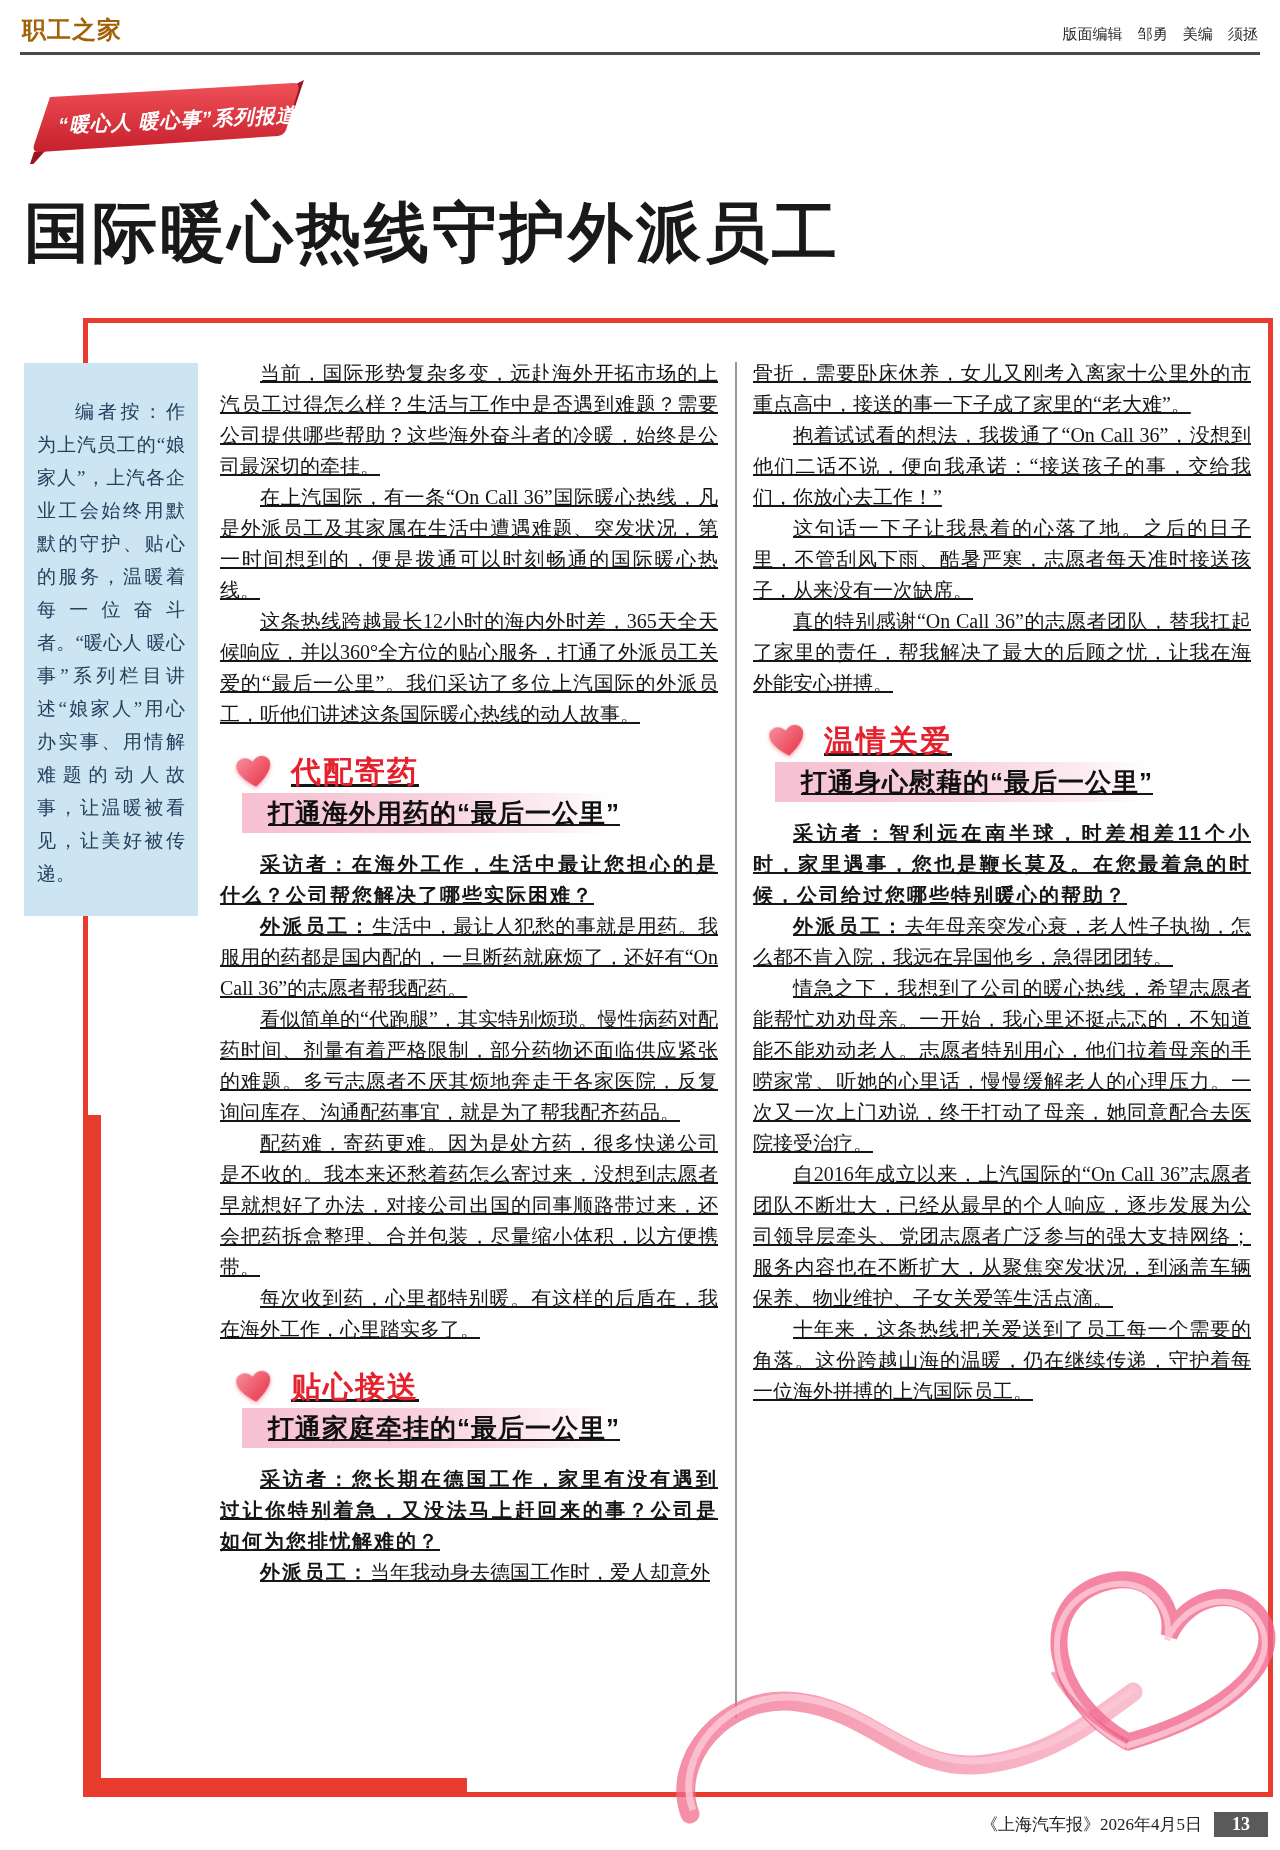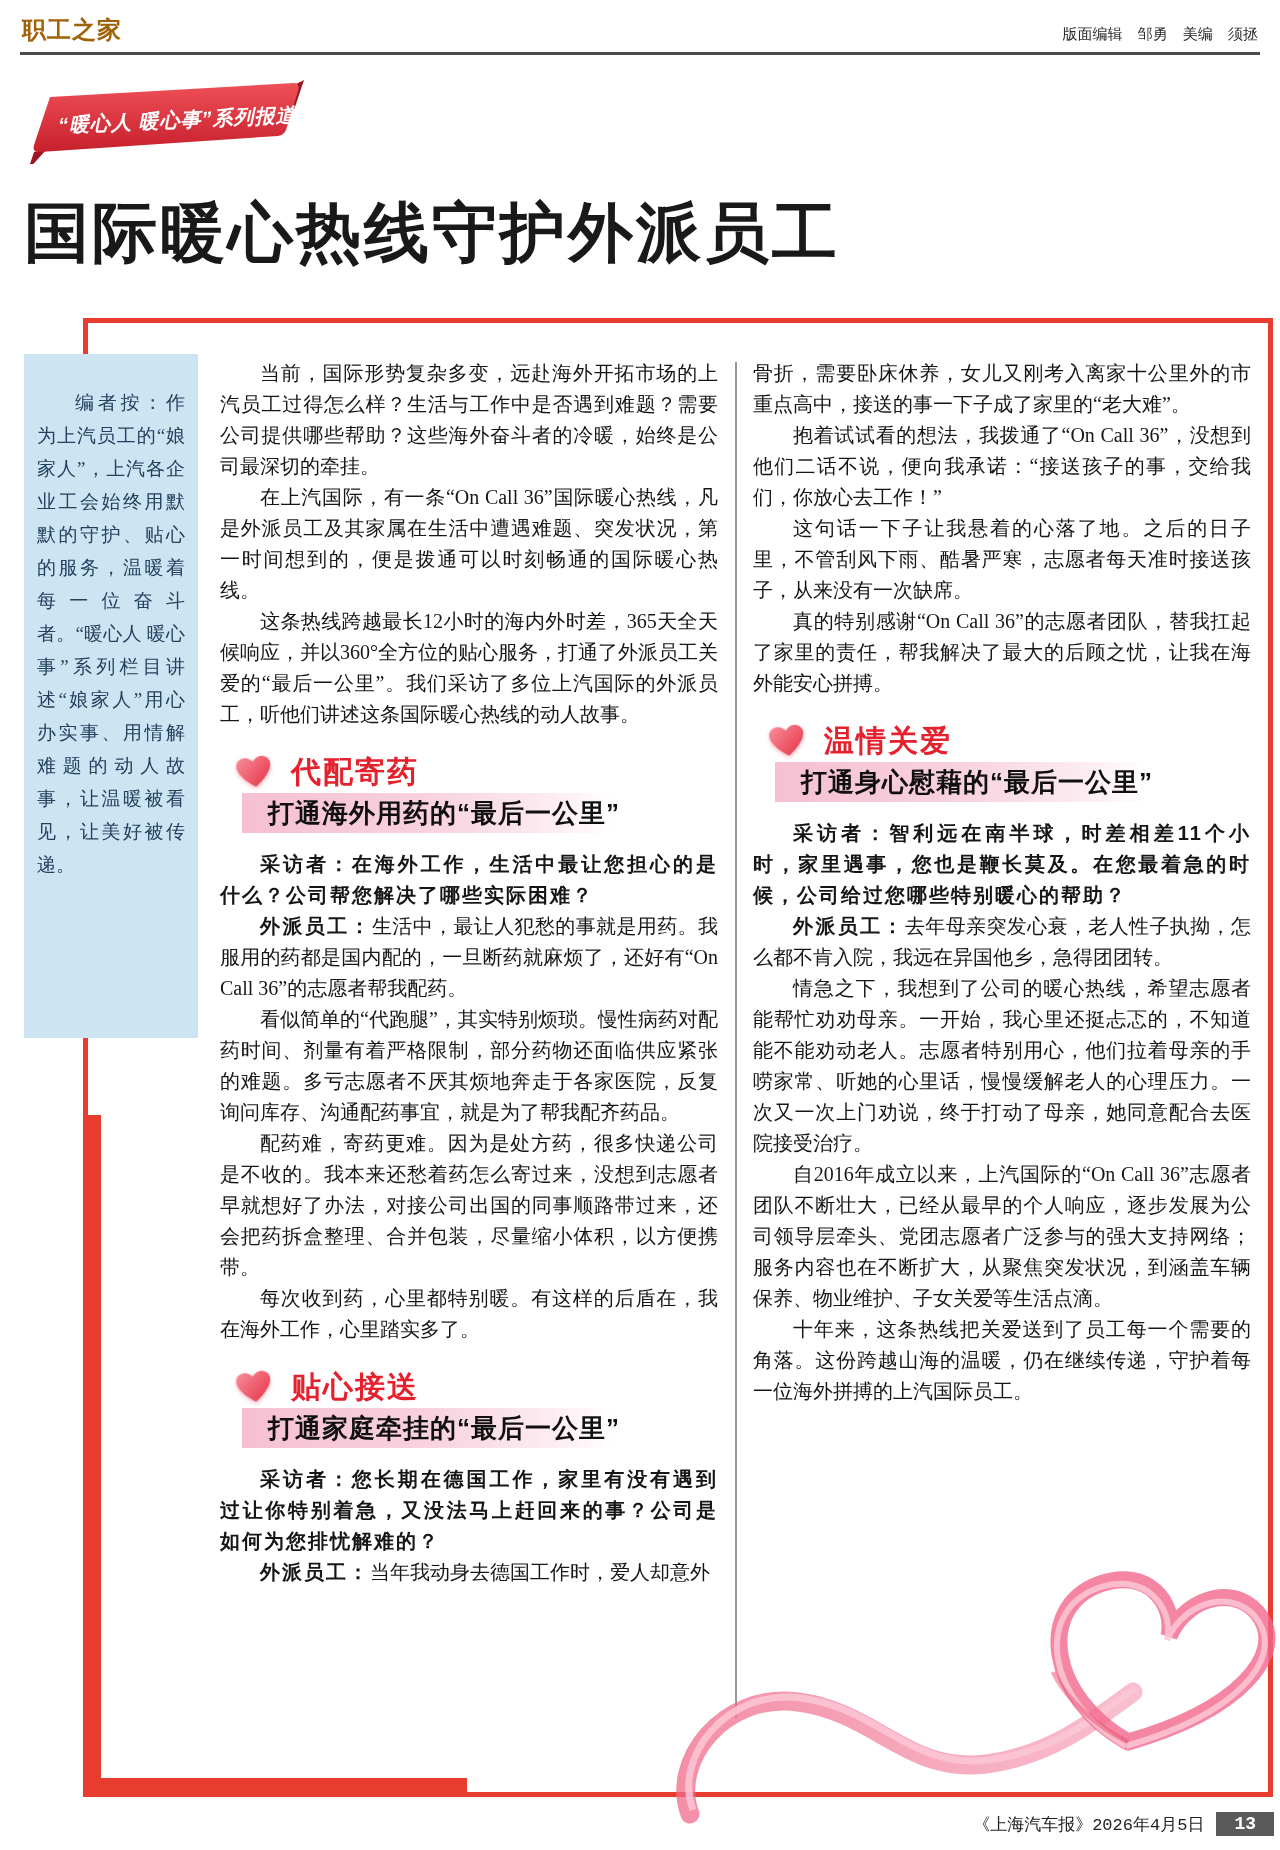--- a/index.html
+++ b/index.html
@@ -37,26 +37,26 @@
   
   .frame{position:absolute;background:var(--frame_red);z-index:1;}
   .frame-top{left:83px;top:318px;width:1190px;height:5px;}
   .frame-right{left:1268px;top:318px;width:5px;height:1479px;}
   .frame-left-thin{left:83px;top:318px;width:5px;height:800px;}
   .frame-left-thick{left:83px;top:1115px;width:18px;height:682px;}
   .frame-bottom-thick{left:83px;top:1778px;width:384px;height:19px;}
   .frame-bottom-thin{left:467px;top:1792px;width:806px;height:5px;}
 
   
-  .editor-note{position:absolute;left:24px;top:354px;width:174px;height:684px;background:var(--note_blue_bg);
+  .editor-note{position:absolute;left:24px;top:363px;width:174px;height:553px;background:var(--note_blue_bg);
       box-sizing:border-box;padding:32px 13px 0 13px;z-index:2;
       font-size:19px;line-height:33px;text-align:justify;text-indent:2em;color:var(--note_text);}
 
   
-  .col{position:absolute;top:358px;width:498px;z-index:2;font-size:20px;line-height:31px;text-align:justify;}
+  .col{position:absolute;top:358px;width:498px;z-index:2;font-size:20px;line-height:31px;text-align:justify;text-decoration:underline;}
   .col1{left:220px;}
   .col2{left:753px;}
   .col-divider{position:absolute;left:735px;top:362px;width:2px;height:1356px;background:#979797;z-index:1;}
   .col p{margin:0;text-indent:2em;}
   .col p.pc{text-indent:0;}
   .col p.q{font-family:"Liberation Sans","DejaVu Sans",sans-serif;font-weight:bold;letter-spacing:2px;}
   .dlg-label{font-family:"Liberation Sans","DejaVu Sans",sans-serif;font-weight:bold;letter-spacing:2px;}
 
   
   .section-head{margin:22px 0 16px 0;}
@@ -67,22 +67,22 @@
       color:var(--section_red);letter-spacing:2px;}
   .section-band{margin-top:3px;margin-left:22px;width:372px;height:40px;display:flex;align-items:center;
       background:linear-gradient(90deg,var(--band_pink) 0%,#f8d2de 50%,#fcebf1 82%,#ffffff 100%);}
   .section-band span{font-family:"Liberation Sans","DejaVu Sans",sans-serif;font-weight:bold;font-size:26px;
       color:#101010;padding-left:26px;letter-spacing:1px;white-space:nowrap;text-indent:0;}
 
   
   .ribbon-heart{position:absolute;left:628px;top:1552px;width:648px;height:278px;z-index:3;pointer-events:none;}
 
   
-  .page-footer{position:absolute;right:6px;top:1812px;display:flex;align-items:center;
-      font-family:Liberation Mono, monospace;font-size:17px;color:#222;}
+  .page-footer{position:absolute;right:12px;top:1812px;display:flex;align-items:center;
+      font-family:Liberation Serif, serif;font-size:17px;color:#222;}
   .page-number{background:var(--page_box_gray);color:#fff;font-weight:bold;font-size:18px;
       padding:2px 18px;margin-left:12px;}
   .hidden-defs{position:absolute;width:0;height:0;overflow:hidden;}
 </style>
 </head>
 <body>
 
 <svg class="hidden-defs" aria-hidden="true">
   <defs>
     <linearGradient id="heartGrad" x1="0" y1="0" x2="1" y2="1">

